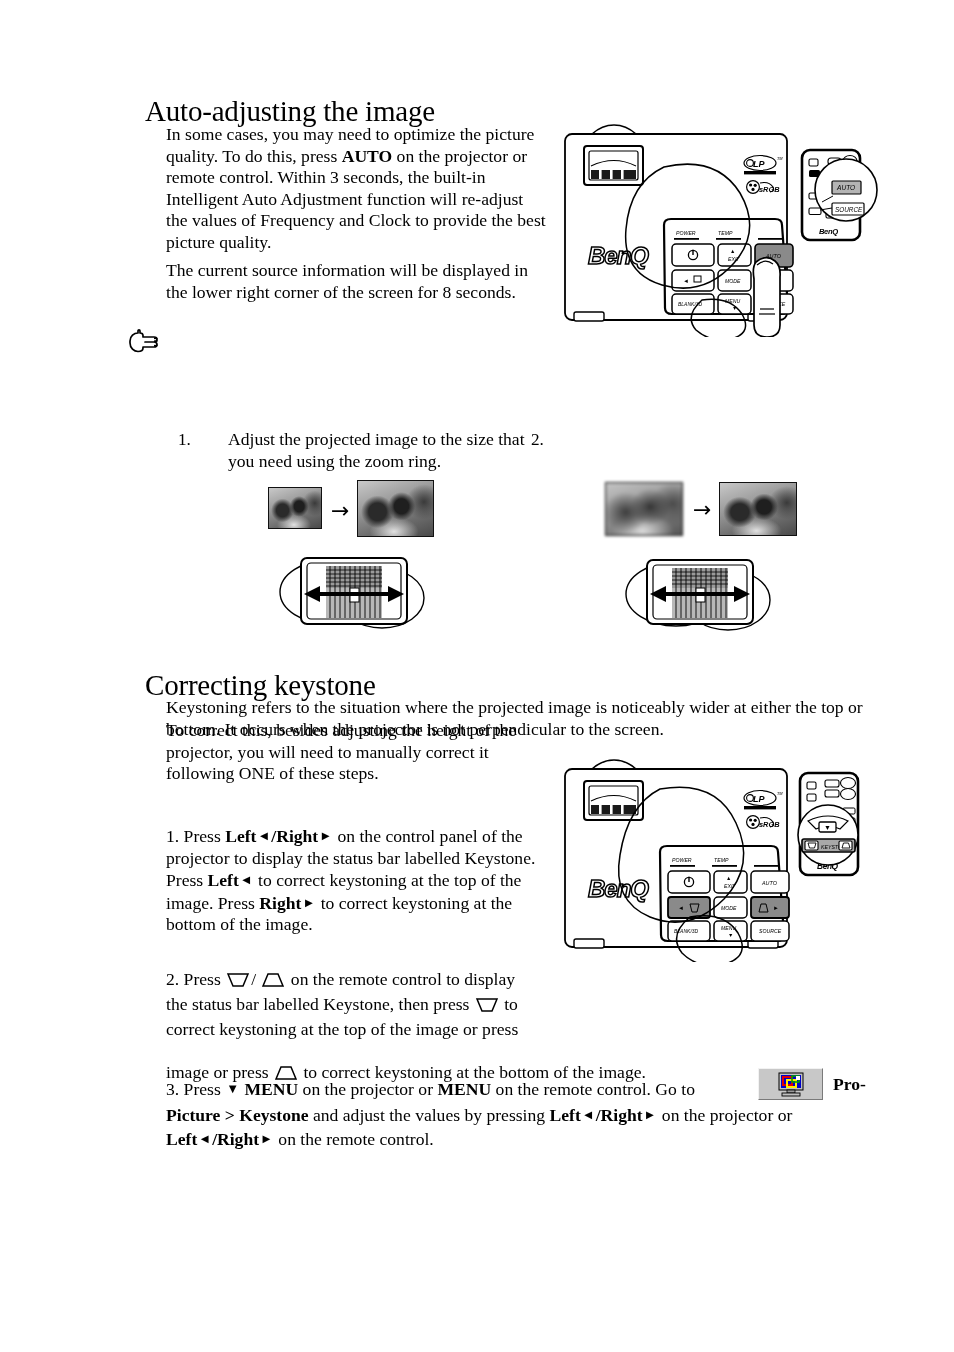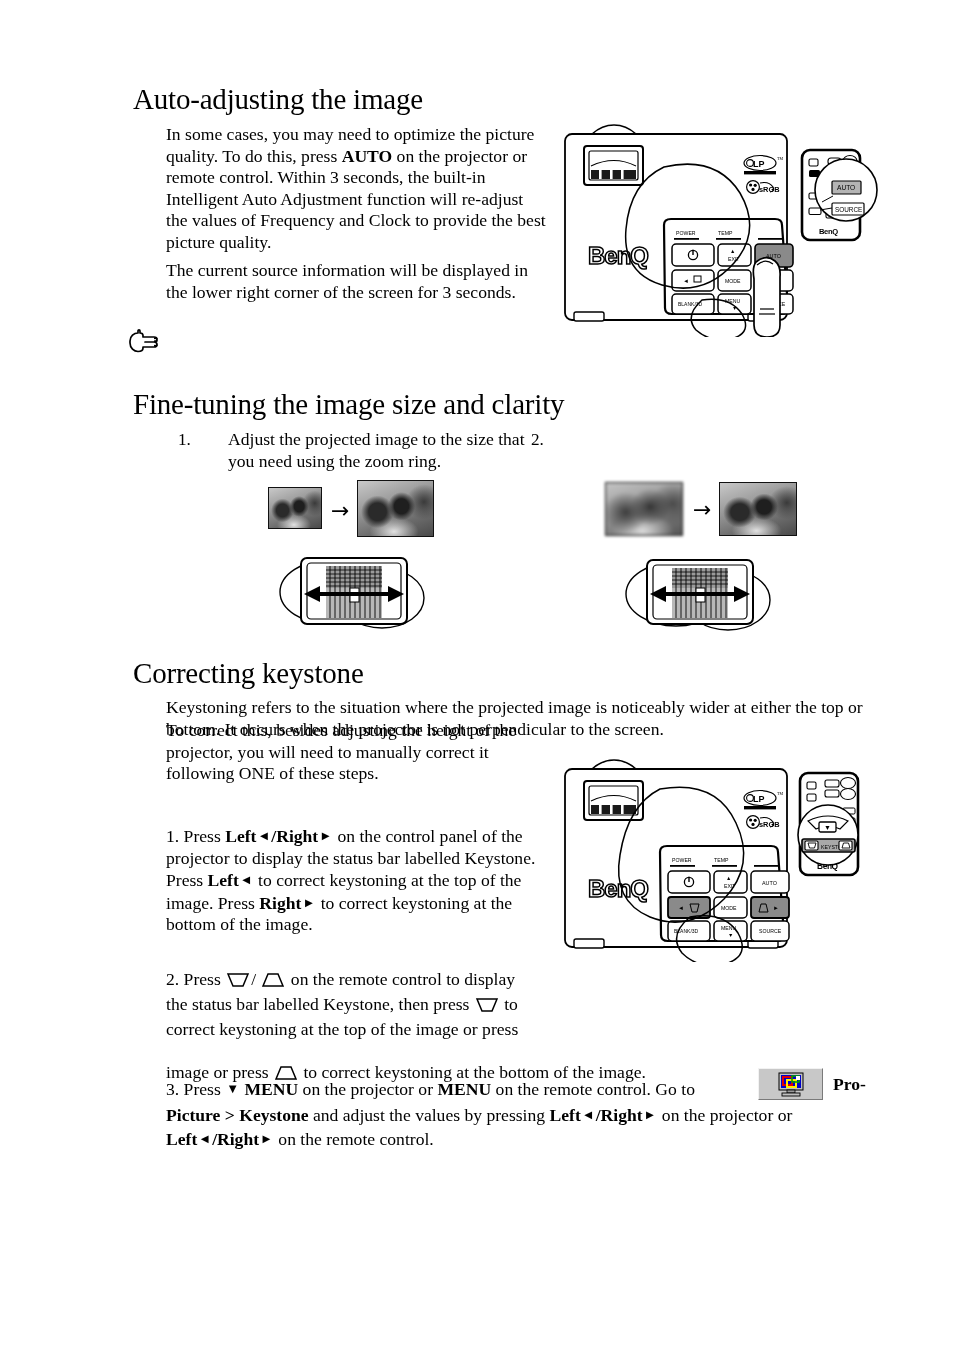--- a/index.html
+++ b/index.html
@@ -16,21 +16,21 @@
     overflow: hidden;
   }
   .page {
     position: absolute;
     inset: 0;
   }
 
   
   h1.section-title {
     position: absolute;
-    margin: 1px;
+    margin: 13px;
     font-family: "Liberation Serif", "DejaVu Serif", serif;
     font-weight: normal;
     font-size: 29px;
     letter-spacing: -0.2px;
     line-height: 1.05;
     white-space: nowrap;
   }
 
   
   .para {
@@ -79,21 +79,21 @@
     border-top: 1px solid #f2f2f2;
     border-left: 1px solid #f2f2f2;
     border-right: 1px solid #7a7a7a;
     border-bottom: 1px solid #7a7a7a;
     display: flex;
     align-items: center;
     justify-content: center;
   }
 
   
-  .illus { position: absolute; }
+  .illus { position: absolute; font-style: italic; }
   .illus svg { display: block; }
 
   
   .photo {
     position: absolute;
     background-color: #8a8a8a;
     border: 1px solid #111;
     background-repeat: no-repeat;
   }
   .photo.small {
@@ -124,21 +124,21 @@
 <body>
 
 <div class="page">
 
   <h1 class="section-title" style="left:132px; top:83px;">Auto-adjusting the image</h1>
 
   <div class="para" style="left:166px; top:124px; width:380px;">
     <span>In some cases, you may need to optimize the picture quality. To do this, press </span><b>AUTO</b><span> on the projector or remote control. Within 3 seconds, the built-in Intelligent Auto Adjustment function will re-adjust the values of Frequency and Clock to provide the best picture quality.</span>
   </div>
 
-  <div class="para" style="left:166px; top:260px; width:382px;">The current source information will be displayed in the lower right corner of the screen for 3 seconds.</div>
+  <div class="para" style="left:166px; top:260px; width:382px;">The current source information will be displayed in the lower right corner of the screen for 8 seconds.</div>
 
   <div class="hand-note" style="left:128px; top:328px;">
     <svg width="34" height="26" viewBox="0 0 34 26">
       <path d="M2 13 C2 8, 6 5, 10 5 L10 3 C10 1.5, 12 1.5, 12 3 L12 5
                C14 5, 15 6, 15 7.5 L15 9 L26 9 C28 9, 29 10, 29 11.5
                C29 13, 28 14, 26 14 L17 14 L26 14 C28 14, 29 15, 29 16.5
                C29 18, 28 19, 26 19 L15 19 L15 20
                C15 22, 13 23.5, 10 23.5 C6 23.5, 2 20, 2 15 Z" fill="none" stroke="#000" stroke-width="1.7" stroke-linejoin="round"></path>
       <line x1="26" y1="10.5" x2="29.5" y2="10.5" stroke="#000" stroke-width="1.3"></line>
       <line x1="26" y1="13" x2="29.5" y2="13" stroke="#000" stroke-width="1.3"></line>
@@ -243,21 +243,20 @@
         <rect x="30" y="31" width="29" height="13" rx="1" fill="#b4b4b4" stroke="#000" stroke-width="1.2"></rect>
         <text x="35" y="40" font-family="Liberation Sans, sans-serif" font-size="6.6">AUTO</text>
         <rect x="30" y="53" width="32" height="12" rx="1" fill="#fff" stroke="#000" stroke-width="1.2"></rect>
         <text x="33" y="61.5" font-family="Liberation Sans, sans-serif" font-size="6.4">SOURCE</text>
         <line x1="20" y1="52" x2="31" y2="46" stroke="#000" stroke-width="1"></line>
         <line x1="18" y1="60" x2="30" y2="58" stroke="#000" stroke-width="1"></line>
       </g>
     </svg>
   </div>
 
-  <h1 class="section-title" style="left:132px; top:388px;">Fine-tuning the image size and clarity</h1>
 
   <div class="numlabel" style="left:178px; top:429px;">1.</div>
   <div class="para" style="left:228px; top:429px; width:300px;">Adjust the projected image to the size that you need using the zoom ring.</div>
 
   <div class="numlabel" style="left:531px; top:429px;">2.</div>
 
   <div class="photo small" style="left:268px; top:487px; width:52px; height:40px;"></div>
   <div class="arrow-right" style="left:331px; top:500px;">→</div>
   <div class="photo small" style="left:357px; top:480px; width:75px; height:55px;"></div>
 

